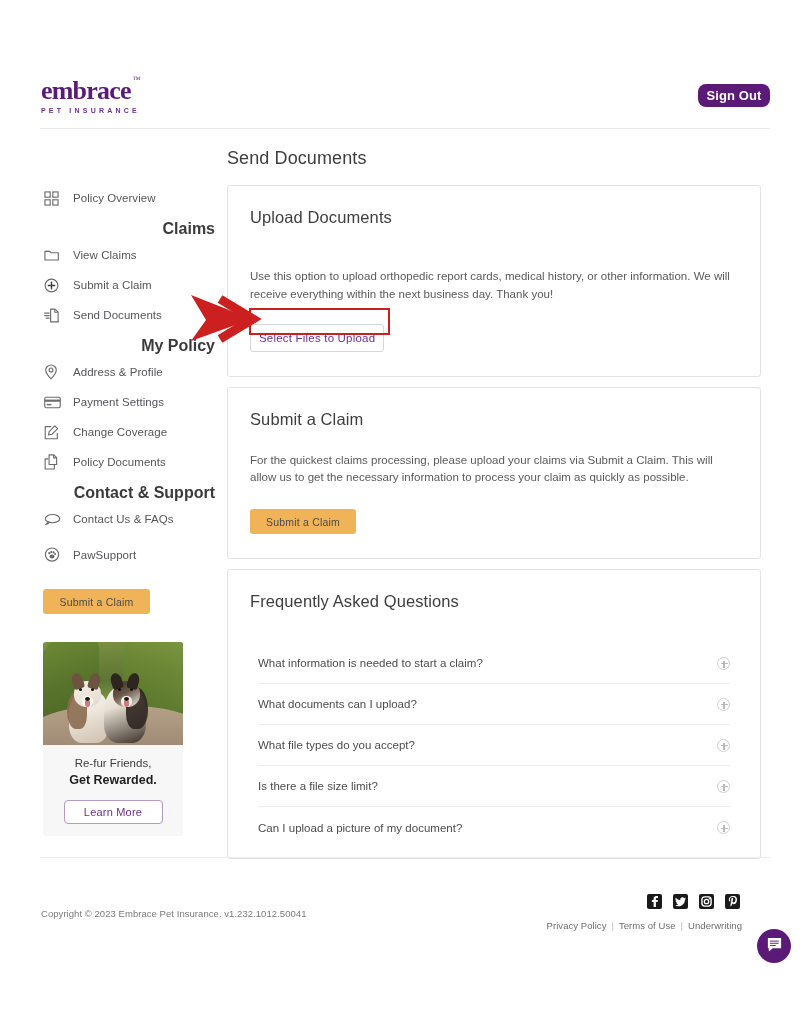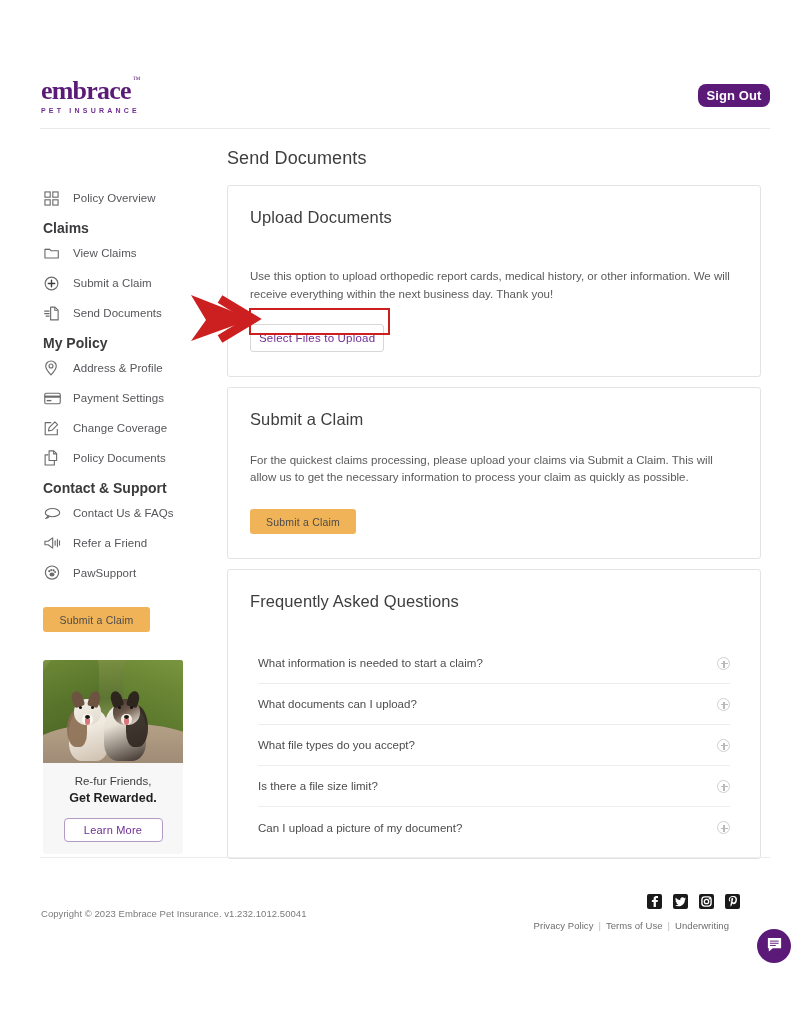--- a/index.html
+++ b/index.html
@@ -100,26 +100,27 @@
     margin-right: 10px;
   }
   .nav-item .ico svg { display: block; }
   .nav-label {
     font-size: 11.5px;
     color: #55565a;
     letter-spacing: 0.05px;
     white-space: nowrap;
   }
   .nav-group {
-    font-size: 14px;
+    font-size: 16px;
     font-weight: 700;
     color: #3b3b3d;
     padding-left: 3px;
     margin-top: 10px;
     margin-bottom: 5px;
+    text-align: right;
   }
   .nav-gap { height: 6px; }
 
   .side-cta {
     margin-left: 3px;
     margin-top: 22px;
     width: 107px; height: 25px;
     background: #f0b357;
     color: #4c4c4c;
     border: none;
@@ -404,21 +405,21 @@
     background: #1a1a1a;
     border-radius: 2px;
     display: flex;
     align-items: center;
     justify-content: center;
     cursor: pointer;
   }
   .social .s-ico svg { display: block; }
   .legal {
     position: absolute;
-    right: 75px; top: 920px;
+    right: 62px; top: 920px;
     font-size: 9.5px;
     color: #6d6d6d;
     letter-spacing: 0.05px;
     display: flex;
     align-items: flex-start;
     gap: 5px;
     padding-left: 14px;
   }
   .legal a { color: #6d6d6d; text-decoration: none; cursor: pointer; }
   .legal .sep { color: #bdbdbd; }
@@ -557,29 +558,20 @@
         <svg width="17" height="13" viewBox="0 0 18 13">
             <ellipse cx="9" cy="5.6" rx="7.6" ry="4.4" fill="none" stroke="#6b6b6b" stroke-width="1.2"></ellipse>
             <path d="M4.5 8.9L1.5 11.8l3.4-0.9z" fill="#6b6b6b" stroke="#6b6b6b" stroke-width="1"></path>
           </svg>
       </span>
       <span class="nav-label">Contact Us &amp; FAQs</span>
     </div>
 
     <div class="nav-gap"></div>
 
-    <div class="nav-item">
-      <span class="ico">
-        <svg width="17" height="14" viewBox="0 0 18 14">
-            <path d="M1 5.2h3.3L9.2 1.6v10.8L4.3 8.8H1z" fill="none" stroke="#6b6b6b" stroke-width="1.2" stroke-linejoin="round"></path>
-            <path d="M11.8 4.6v4.8M14.2 3.2v7.6M16.4 4.8v4.4" stroke="#6b6b6b" stroke-width="1.2" stroke-linecap="round"></path>
-          </svg>
-      </span>
-      <span class="nav-label">Refer a Friend</span>
-    </div>
 
     <div class="nav-gap"></div>
 
     <div class="nav-item">
       <span class="ico">
         <svg width="16" height="16" viewBox="0 0 16 16">
             <circle cx="8" cy="7.6" r="6.6" fill="none" stroke="#6b6b6b" stroke-width="1.2"></circle>
             <ellipse cx="8" cy="9.6" rx="2.5" ry="2" fill="#6b6b6b"></ellipse>
             <circle cx="5.3" cy="6.2" r="1.1" fill="#6b6b6b"></circle>
             <circle cx="7.3" cy="5.1" r="1.1" fill="#6b6b6b"></circle>

